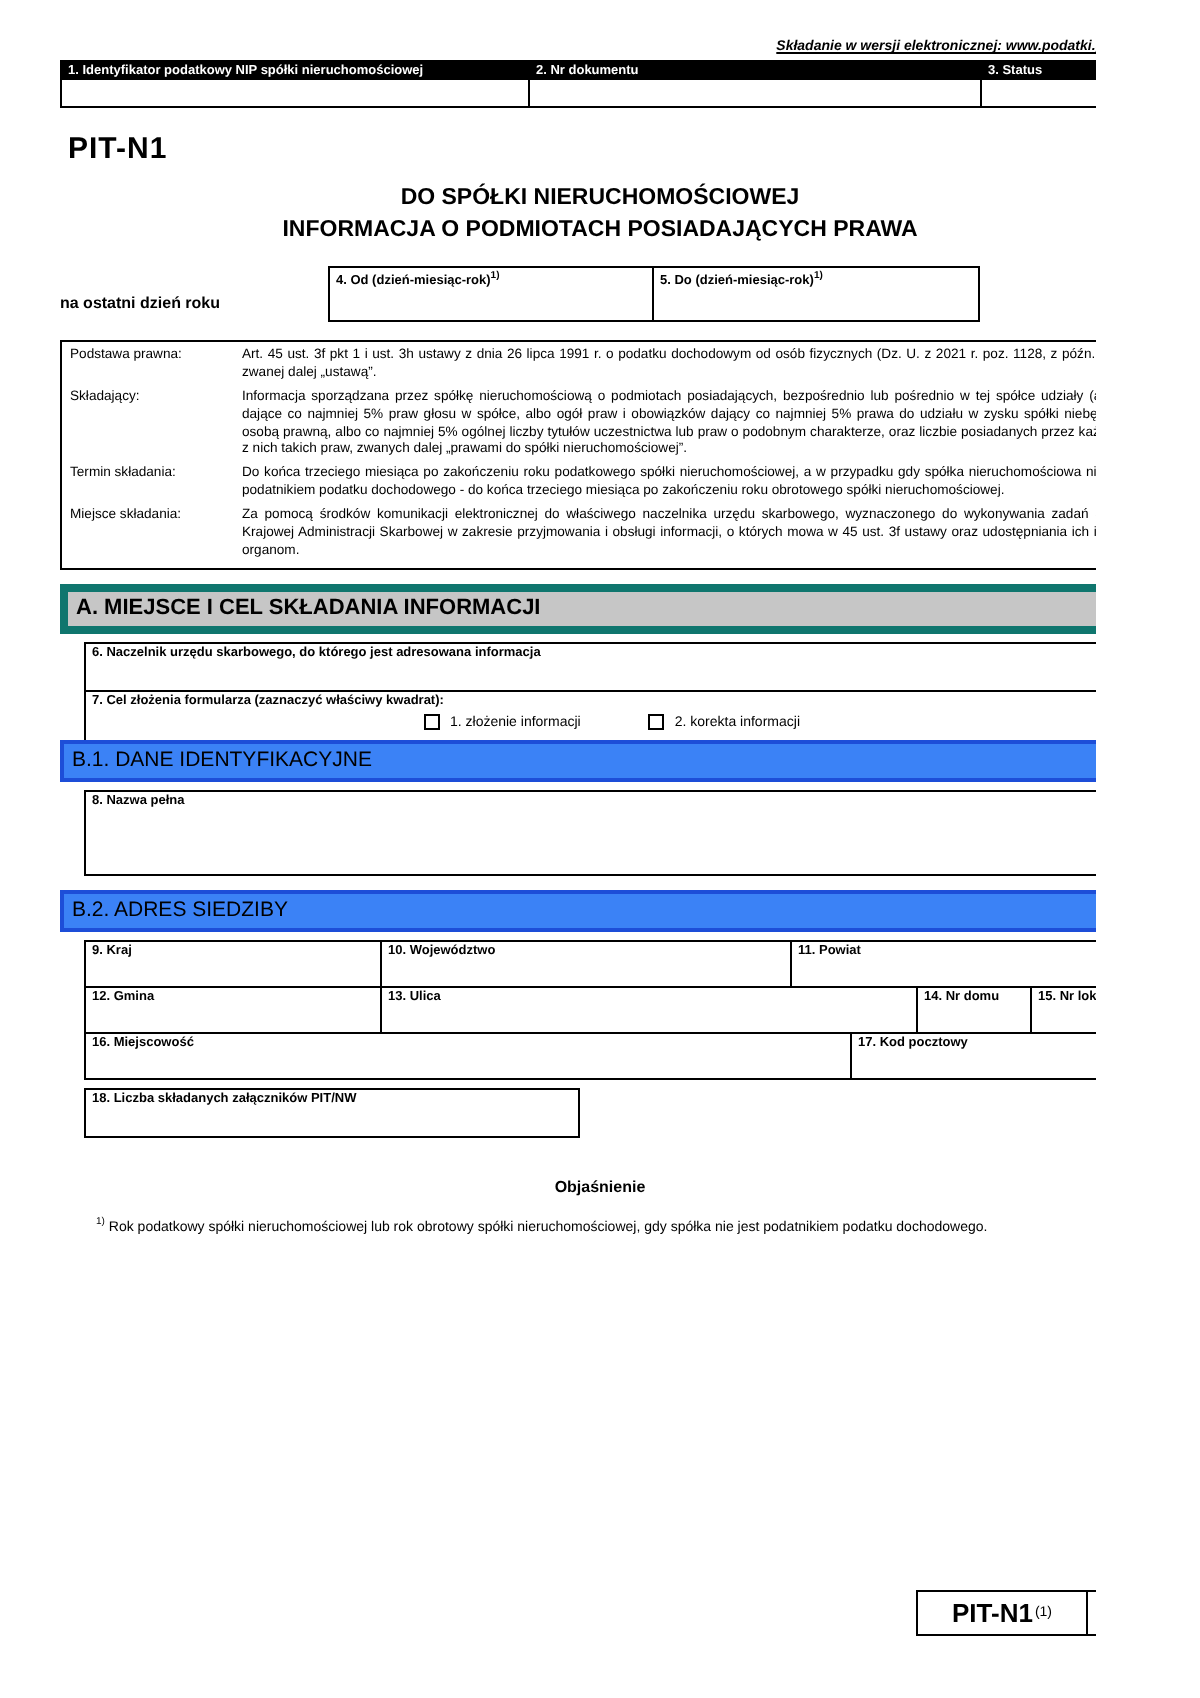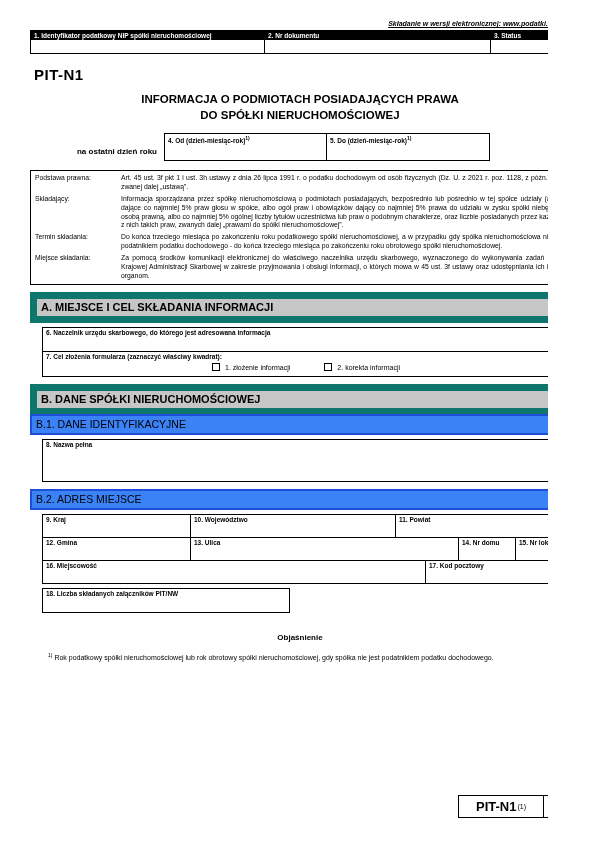--- a/index.html
+++ b/index.html
@@ -15,36 +15,36 @@
   .idcell { display:flex; flex-direction:column; border-right:1px solid #000; }
   .idcell:last-child { border-right:none; }
   .idstrip { background:#000; color:#fff; font-size:6.5px; font-weight:bold; padding:1px 3px; white-space:nowrap; overflow:hidden; }
   .idspace { height:13px; background:#fff; }
   .c1 { width:234px; } .c2 { width:226px; } .c3 { flex:1; }
 
   .formcode { font-size:15px; font-weight:bold; margin:12px 0 8px 4px; letter-spacing:.5px; }
   .title { text-align:center; font-weight:bold; font-size:11.5px; line-height:1.4; }
 
   .periodrow { display:flex; margin-top:10px; }
-  .periodlabel { width:134px; font-size:8px; font-weight:bold; text-align:right;
+  .periodlabel { width:134px; font-size:8px; font-weight:bold; text-align:left;
                  align-self:flex-end; padding:0 7px 5px 0; white-space:nowrap; }
   .datebox { display:flex; border:1px solid #000; width:326px; }
   .datecell { width:50%; border-right:1px solid #000; }
   .datecell:last-child { border-right:none; }
   .flabel { font-size:6.5px; font-weight:bold; padding:1px 3px; }
   .dspace { height:15px; background:#fff; }
   .sup { font-size:5px; vertical-align:super; }
 
   .legal { border:1px solid #000; margin-top:9px; padding:3px 4px 4px 4px; }
   .legalrow { display:flex; margin-bottom:3px; }
   .legalrow:last-child { margin-bottom:0; }
   .llabel { width:86px; flex-shrink:0; font-size:6.8px; line-height:1.3; }
   .ltext { flex:1; font-size:6.8px; line-height:1.3; text-align:justify; }
 
-  .secbar { background:#c6c6c6; border:7px solid #0f766e; font-weight:bold; font-size:11px;
+  .secbar { background:#c6c6c6; border:4px solid #0f766e; font-weight:bold; font-size:11px;
             padding:2px 4px 3px 4px; margin-top:7px; }
   .subbar { background:#3b82f6; border:2px solid #1d4ed8; font-weight:normal; font-size:10.5px;
             padding:2px 4px 3px 4px; margin-top:-1px; }
 
   .indent { margin-left:12px; }
   .fieldbox { border:1px solid #000; background:#fff; margin-top:4px; }
   .fieldbox.joined { margin-top:-1px; }
   .fspace { height:14px; background:#fff; }
   .fspace.tall { height:32px; }
 
@@ -92,22 +92,22 @@
       </div>
       <div class="idcell c3">
         <div class="idstrip">3. Status</div>
         <div class="idspace"></div>
       </div>
     </div>
 
     <div class="formcode">PIT-N1</div>
 
     <div class="title">
+      <div>DO SPÓŁKI NIERUCHOMOŚCIOWEJ</div>
       <div>INFORMACJA O PODMIOTACH POSIADAJĄCYCH PRAWA</div>
-      <div>DO SPÓŁKI NIERUCHOMOŚCIOWEJ</div>
     </div>
 
     <div class="periodrow">
       <div class="periodlabel">na ostatni dzień roku</div>
       <div class="datebox">
         <div class="datecell">
           <div class="flabel"><span>4. Od (dzień-miesiąc-rok)</span><span class="sup">1)</span></div>
           <div class="dspace"></div>
         </div>
         <div class="datecell">
@@ -151,31 +151,30 @@
             <span>1. złożenie informacji</span>
           </div>
           <div class="option">
             <span class="checkbox"></span>
             <span>2. korekta informacji</span>
           </div>
         </div>
       </div>
     </div>
 
-    <div class="secbar">B. DANE SPÓŁKI NIERUCHOMOŚCIOWEJ</div>
     <div class="subbar">B.1. DANE IDENTYFIKACYJNE</div>
 
     <div class="indent">
       <div class="fieldbox">
         <div class="flabel">8. Nazwa pełna</div>
         <div class="fspace tall"></div>
       </div>
     </div>
 
-    <div class="subbar" style="margin-top:7px;">B.2. ADRES MIEJSCE</div>
+    <div class="subbar" style="margin-top:7px;">B.2. ADRES SIEDZIBY</div>
 
     <div class="indent">
       <div class="addr-grid">
         <div class="addr-row">
           <div class="addr-cell w-kraj">
             <div class="flabel">9. Kraj</div>
             <div class="aspace"></div>
           </div>
           <div class="addr-cell w-woj">
             <div class="flabel">10. Województwo</div>

